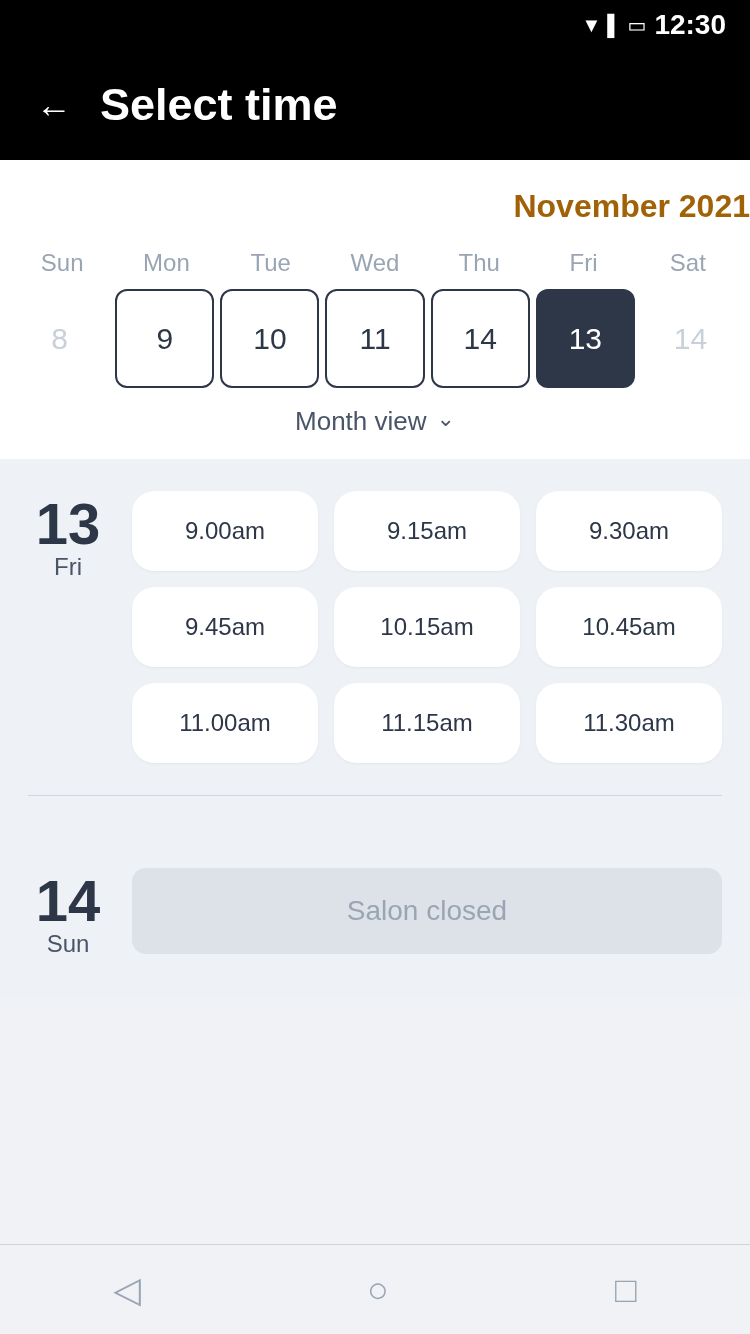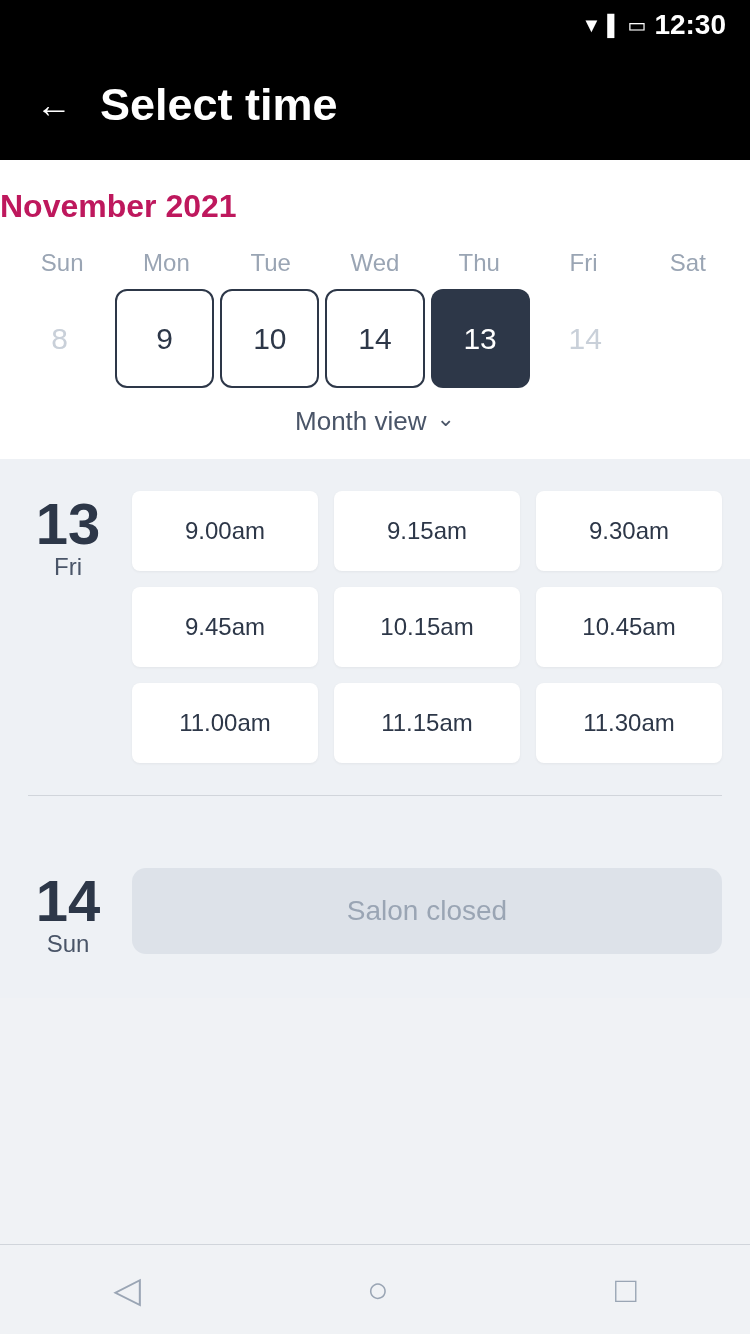--- a/index.html
+++ b/index.html
@@ -58,24 +58,24 @@
       font-size: 45px;
       font-weight: 700;
     }
 
     
     .calendar-section {
       background: #fff;
       padding: 28px 0 0;
     }
     .month-label {
-      text-align: left;
+      text-align: right;
       font-size: 32px;
       font-weight: 600;
-      color: #be185d;
+      color: #a16207;
       margin-bottom: 24px;
     }
     .weekdays {
       display: grid;
       grid-template-columns: repeat(7, 1fr);
       padding: 0 10px;
       margin-bottom: 12px;
     }
     .weekday {
       text-align: center;
@@ -161,21 +161,21 @@
       font-weight: 400;
     }
     .slots-grid {
       flex: 1;
       display: grid;
       grid-template-columns: repeat(3, 1fr);
       gap: 16px;
     }
     .time-slot {
       background: #fff;
-      border-radius: 8px;
+      border-radius: 22px;
       height: 80px;
       display: flex;
       align-items: center;
       justify-content: center;
       font-size: 24px;
       color: #2d3748;
       cursor: pointer;
       font-weight: 400;
       box-shadow: 0 1px 3px rgba(0,0,0,0.05);
     }
@@ -260,20 +260,21 @@
     <span class="weekday">Wed</span>
     <span class="weekday">Thu</span>
     <span class="weekday">Fri</span>
     <span class="weekday">Sat</span>
   </div>
 
   <div class="week-row">
     <div class="day-cell inactive">8</div>
     <div class="day-cell bordered">9</div>
     <div class="day-cell bordered">10</div>
+    <div class="day-cell bordered">11</div>
     <div class="day-cell bordered">14</div>
     <div class="day-cell selected">13</div>
     <div class="day-cell inactive">14</div>
   </div>
 
   <div class="month-view-row">
     <span class="month-view-label">Month view</span>
     <span class="chevron-down">⌄</span>
   </div>
 </div>

